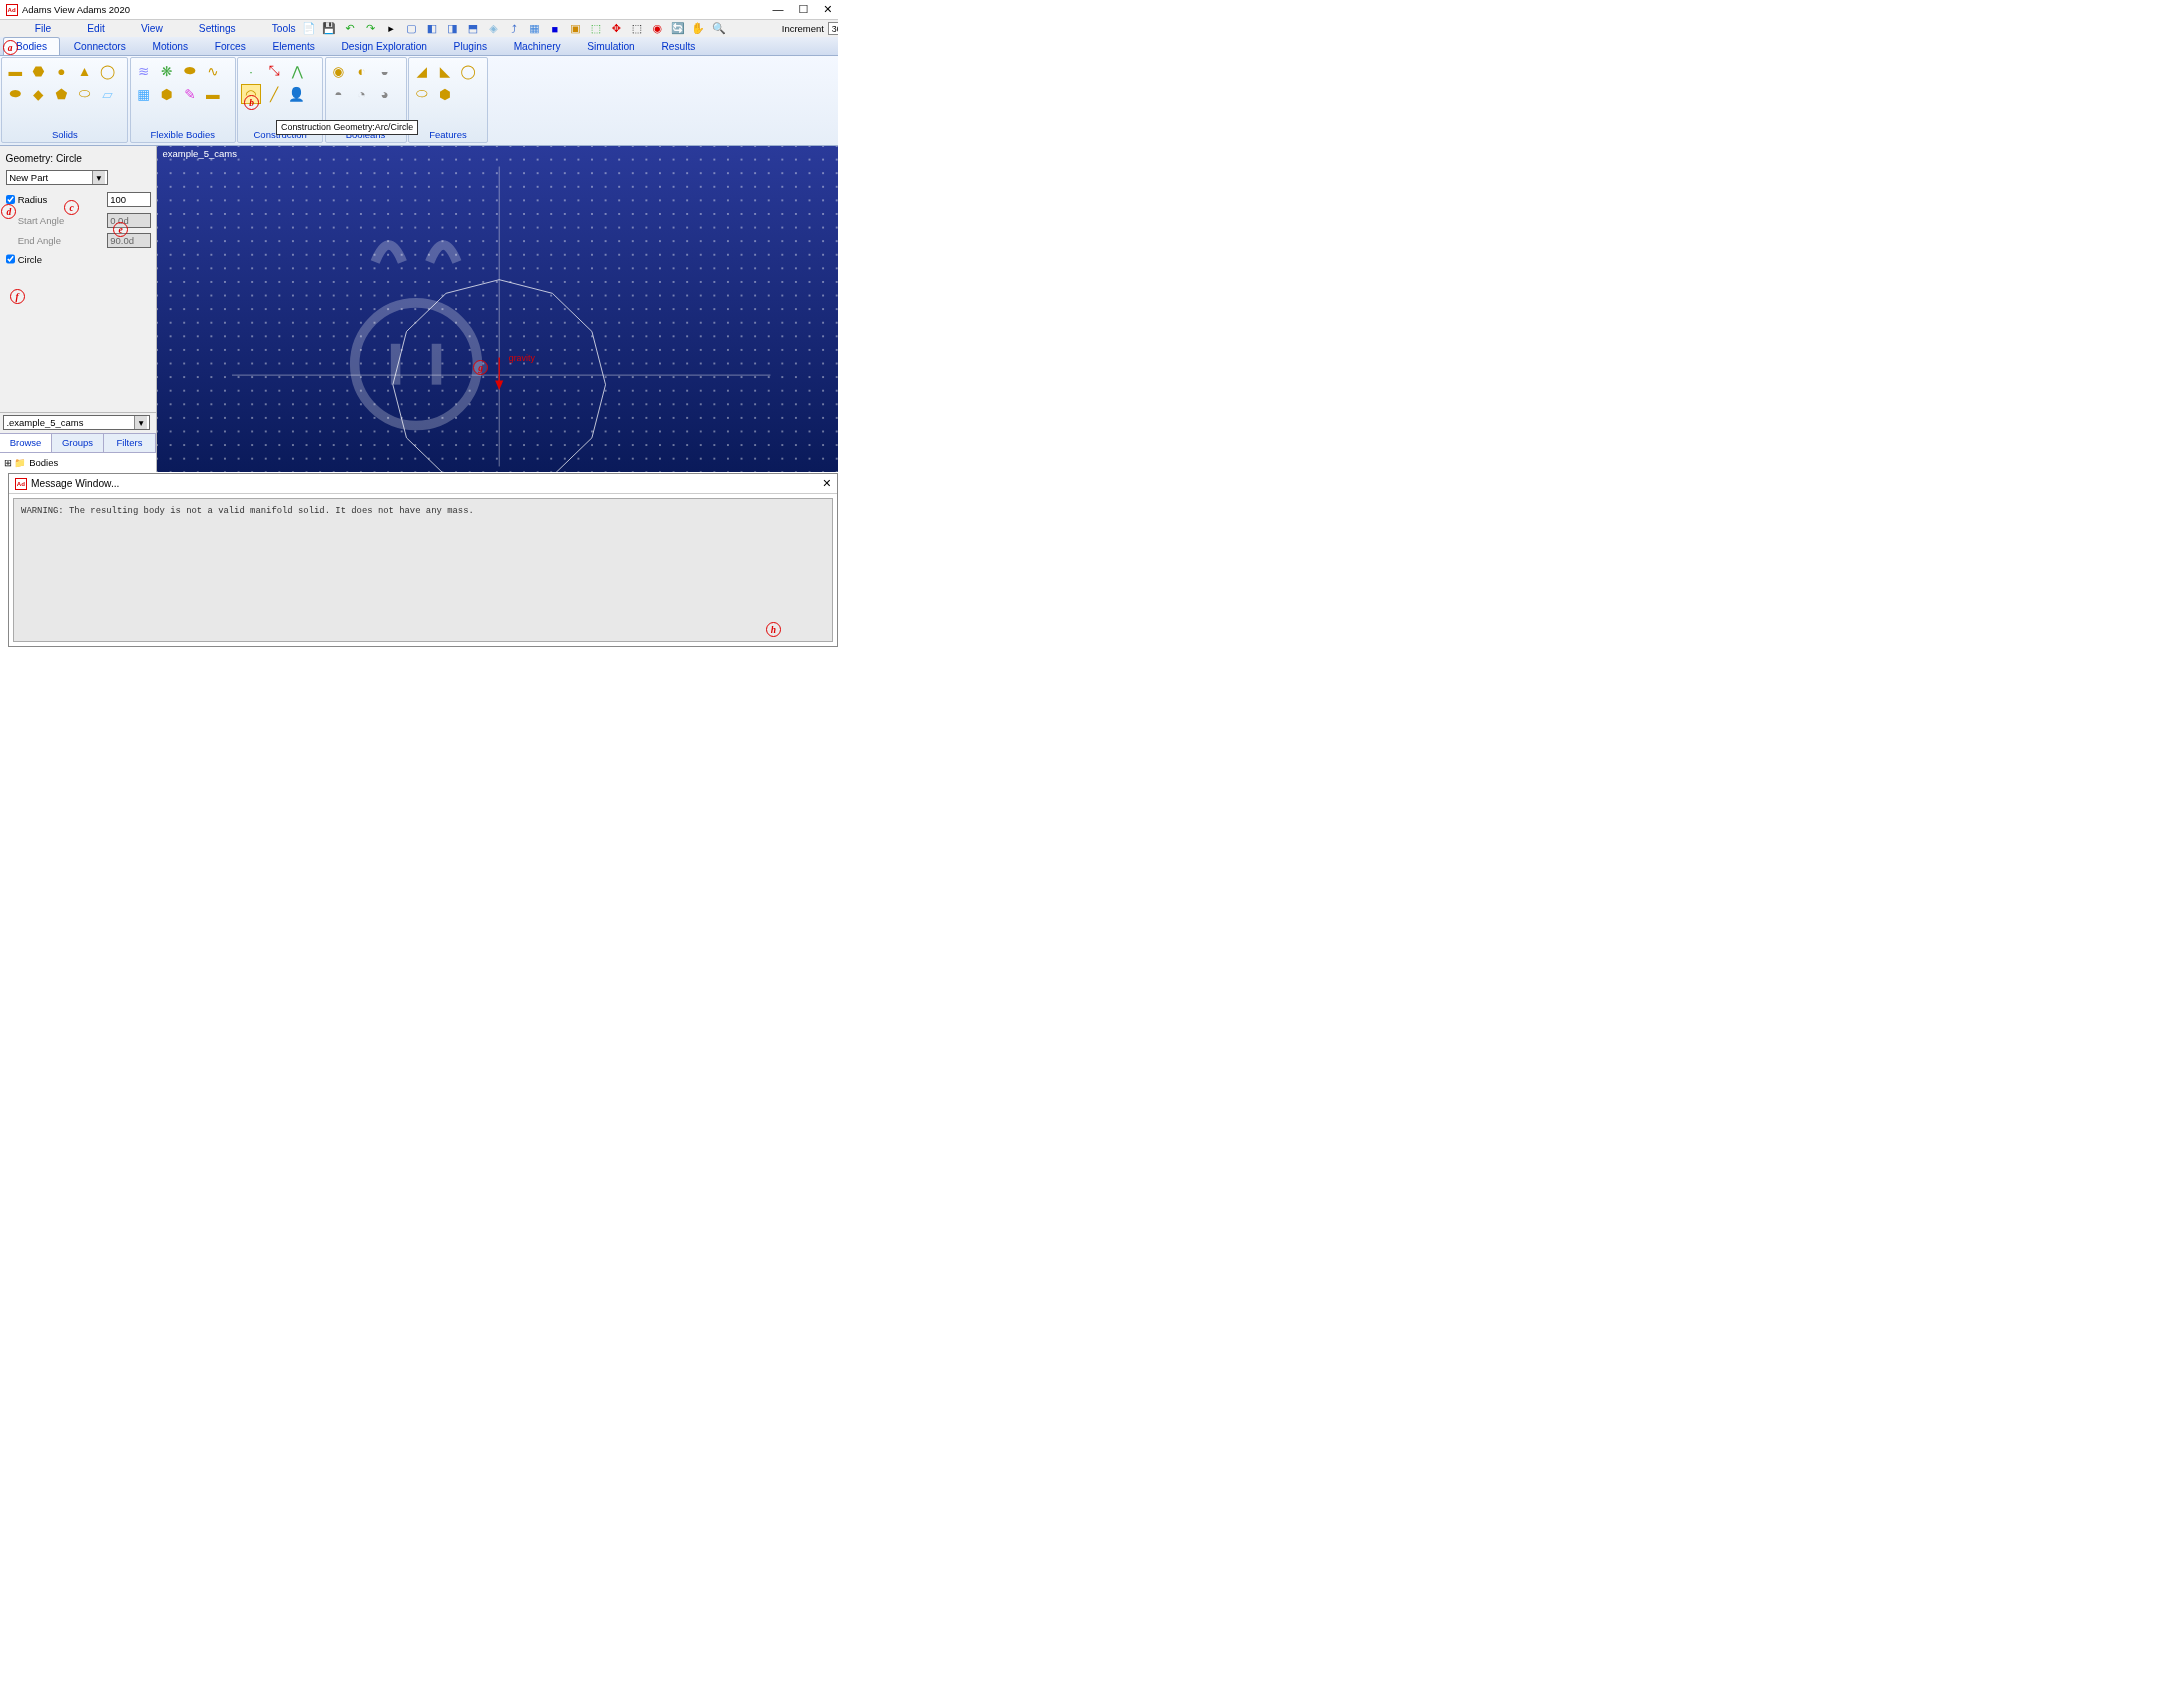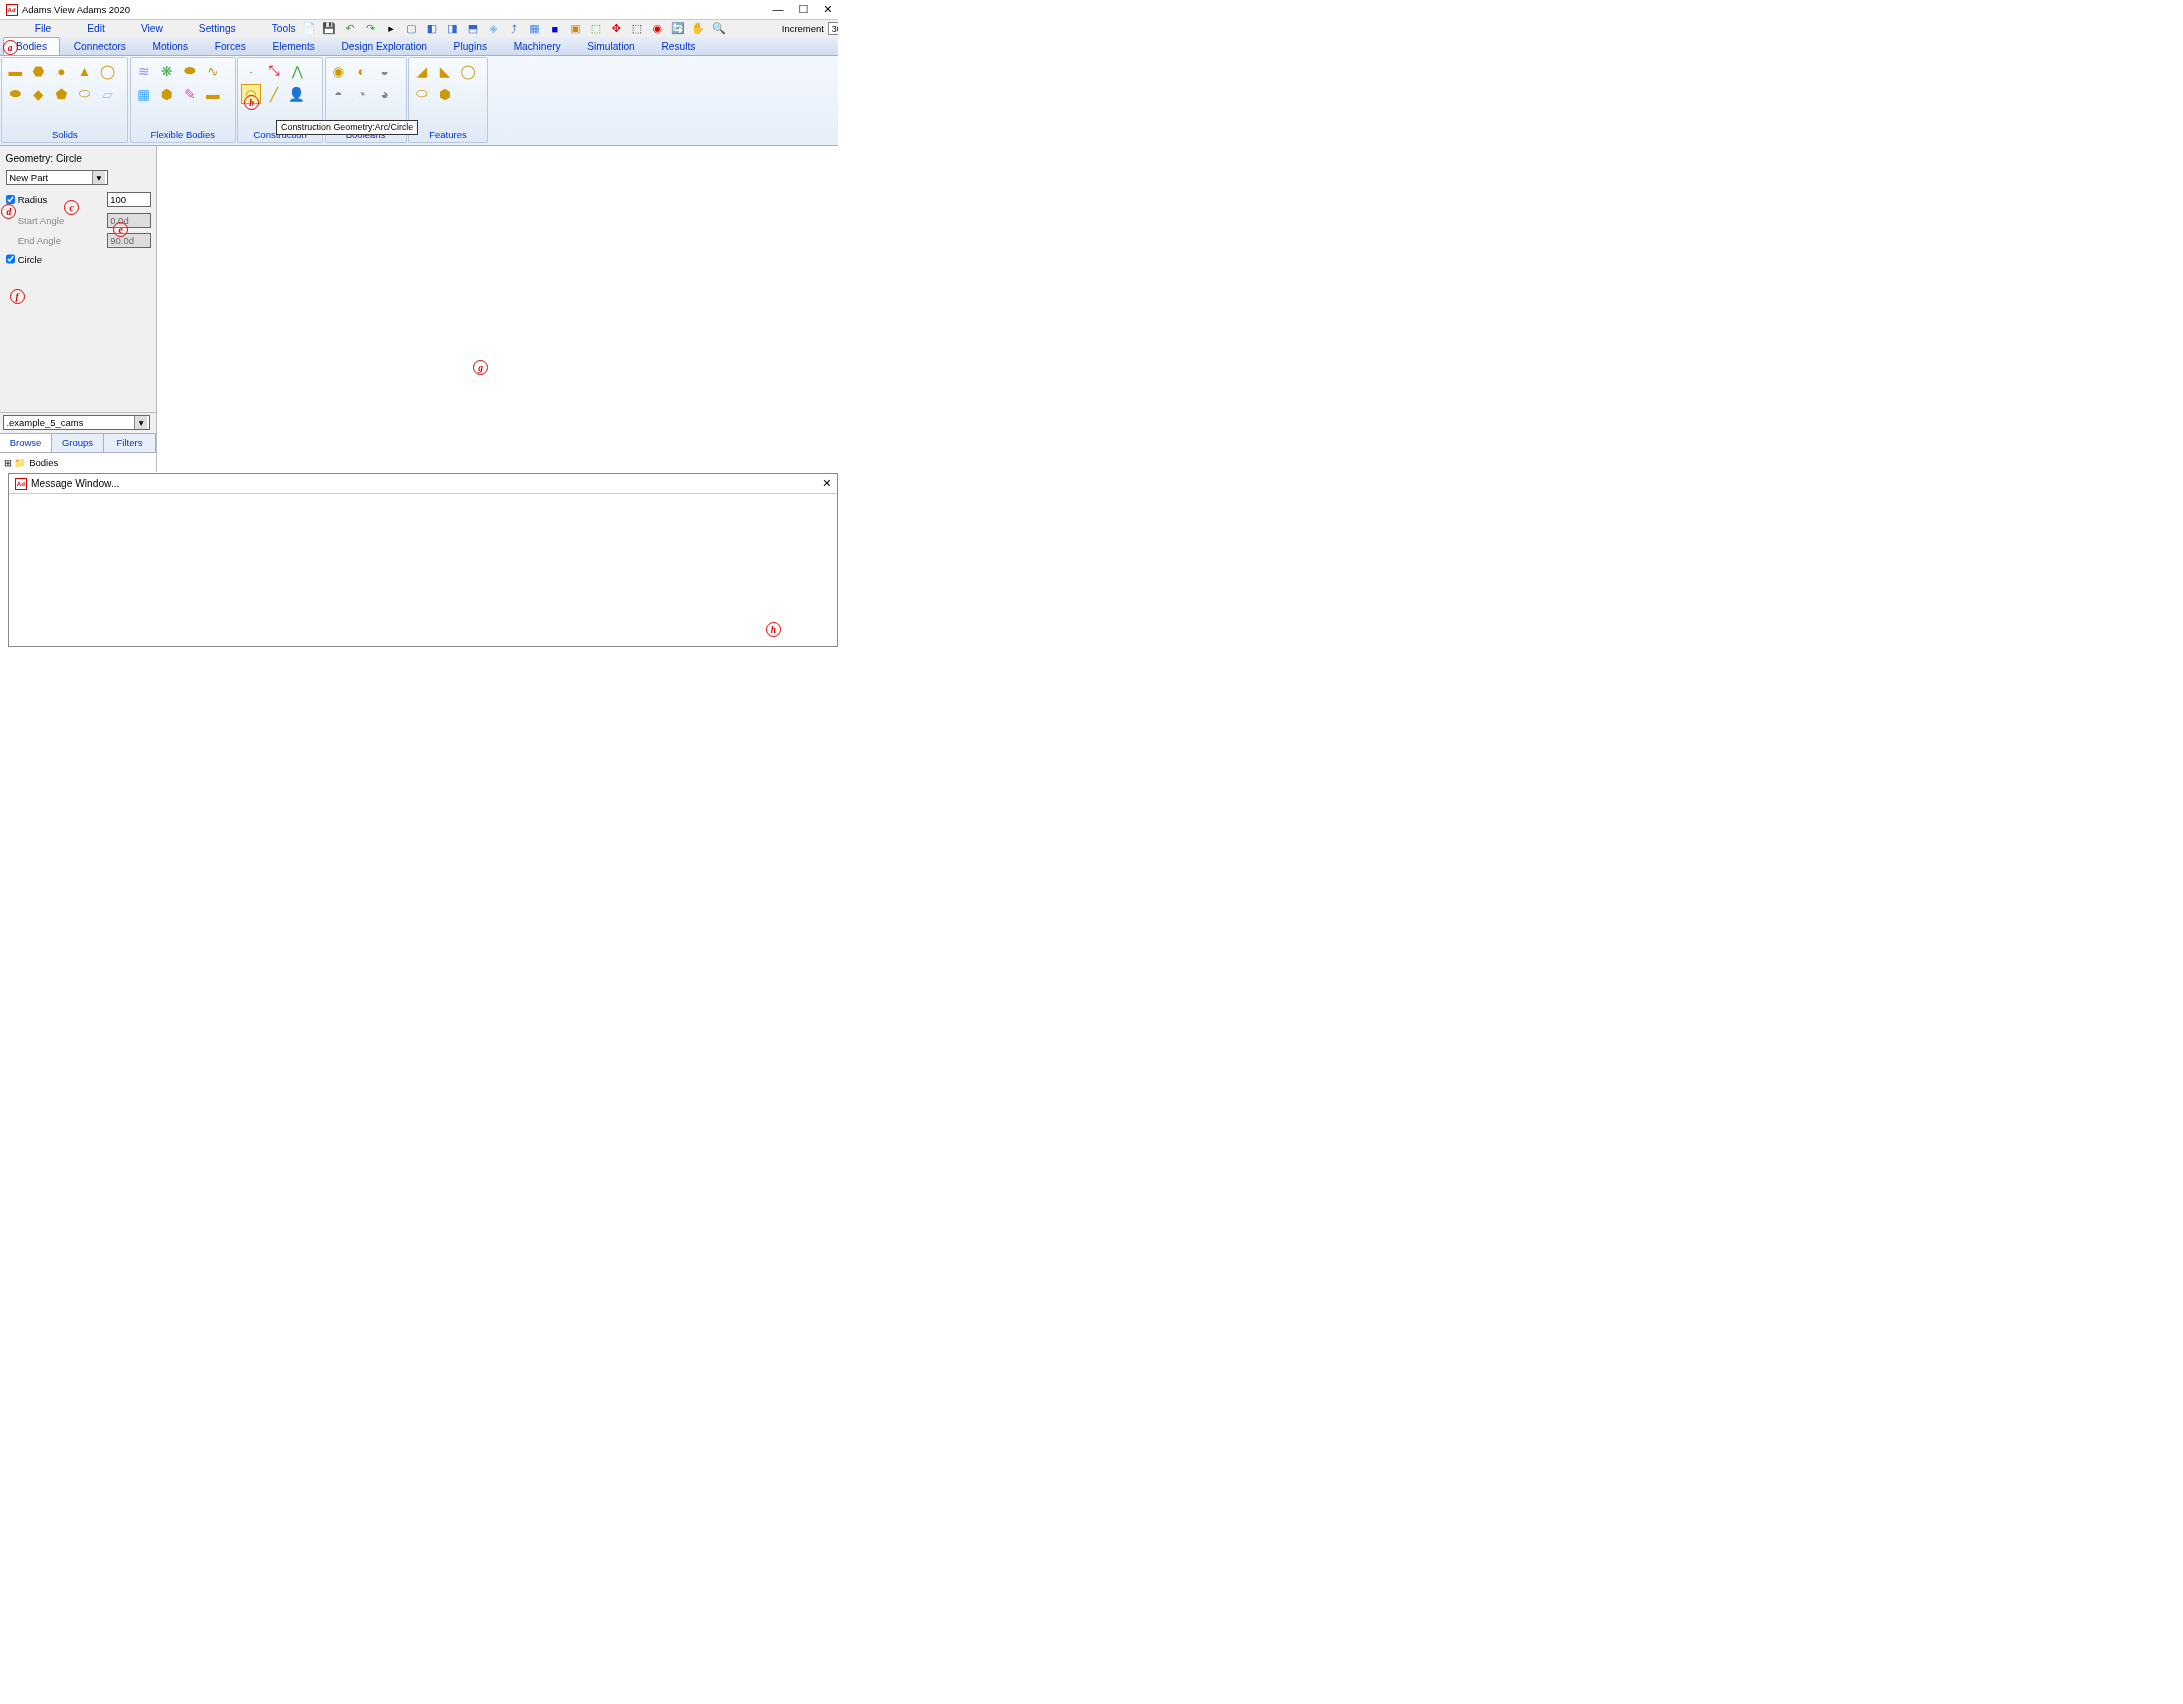--- a/index.html
+++ b/index.html
@@ -225,28 +225,51 @@
         <div class="ttab active">Browse</div>
         <div class="ttab">Groups</div>
         <div class="ttab">Filters</div>
       </div>
       <div class="tree-body">
         <div class="tree-item"><span class="folder-icon">📁</span> <span>Bodies</span></div>
       </div>
     </div>
   </div>
 
+  <div class="viewport">
+    <div class="grid-dots"></div>
+    <div class="vp-title">example_5_cams</div>
+    <svg width="100%" height="100%" style="position:absolute;inset:0;font-size:13px" viewBox="0 0 999 478">
+      <line x1="110" y1="336" x2="900" y2="336" stroke="rgba(255,255,255,0.6)" stroke-width="1"></line>
+      <line x1="502" y1="30" x2="502" y2="470" stroke="rgba(255,255,255,0.6)" stroke-width="1"></line>
+
+      <g stroke="rgba(255,255,255,0.25)" stroke-width="14" fill="none">
+        <path d="M320 170 q20 -50 40 0"></path>
+        <path d="M400 170 q20 -50 40 0"></path>
+        <circle cx="380" cy="320" r="90"></circle>
+        <path d="M350 290 l0 60"></path>
+        <path d="M410 290 l0 60"></path>
+      </g>
+
+      <polygon points="502,196 580,216 638,272 658,350 638,428 580,484 502,504 424,484 366,428 346,350 366,272 424,216" fill="none" stroke="rgba(255,255,255,0.9)" stroke-width="1.2"></polygon>
+
+      <line x1="502" y1="310" x2="502" y2="348" stroke="#d00" stroke-width="2"></line>
+      <polygon points="502,358 496,344 508,344" fill="#d00"></polygon>
+      <text x="516" y="316" fill="#d00" font-size="13">gravity</text>
+    </svg>
+  </div>
 </div>
 
 <div class="msg-window">
   <div class="msg-title">
     <div class="app-icon">Ad</div>
     <div style="flex:1;font-size:10.2px">Message Window...</div>
     <span style="font-size:11px;cursor:pointer">✕</span>
   </div>
+  <div class="msg-body">WARNING: The resulting body is not a valid manifold solid. It does not have any mass.</div>
 </div>
 
 <div class="annot" style="left:2.7px;top:40px">a</div>
 <div class="annot" style="left:244px;top:95px">b</div>
 <div class="annot" style="left:64px;top:200px">c</div>
 <div class="annot" style="left:1.4px;top:204px">d</div>
 <div class="annot" style="left:113px;top:222px">e</div>
 <div class="annot" style="left:9.5px;top:289px">f</div>
 <div class="annot" style="left:473px;top:360px">g</div>
 <div class="annot" style="left:766px;top:622px">h</div>

